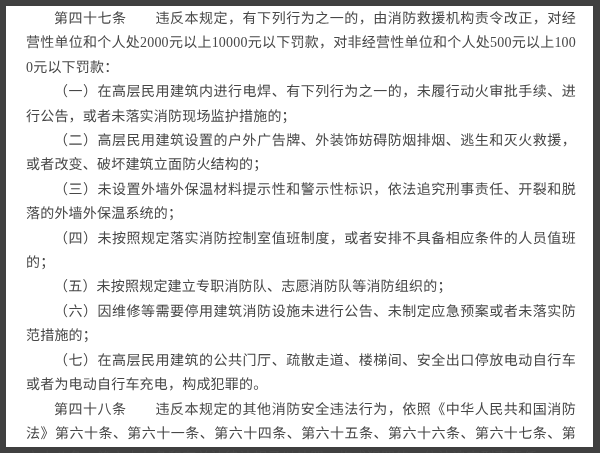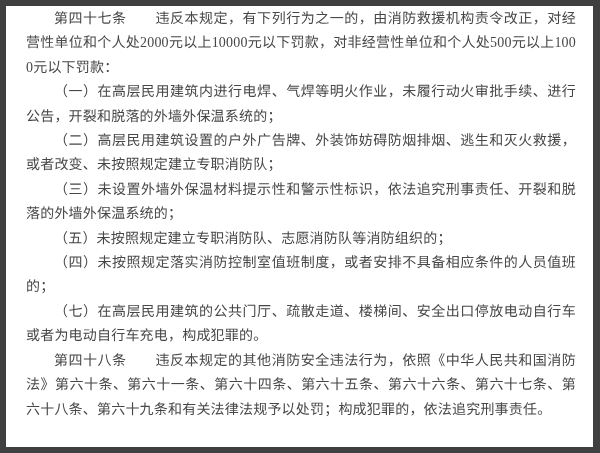--- a/index.html
+++ b/index.html
@@ -39,23 +39,24 @@
     word-break: break-all;
   }
 </style>
 </head>
 <body>
 
 <div class="page">
   <div class="frame">
     <div class="content">
       <p class="para">第四十七条　　违反本规定，有下列行为之一的，由消防救援机构责令改正，对经营性单位和个人处2000元以上10000元以下罚款，对非经营性单位和个人处500元以上1000元以下罚款：</p>
-      <p class="para">（一）在高层民用建筑内进行电焊、气焊等明火作业，未履行动火审批手续、进行公告，开裂和脱落的外墙外保温系统的；</p>
-      <p class="para">（二）高层民用建筑设置的户外广告牌、外装饰妨碍防烟排烟、逃生和灭火救援，或者改变、未按照规定建立专职消防队；</p>
+      <p class="para">（一）在高层民用建筑内进行电焊、有下列行为之一的，未履行动火审批手续、进行公告，或者未落实消防现场监护措施的；</p>
+      <p class="para">（二）高层民用建筑设置的户外广告牌、外装饰妨碍防烟排烟、逃生和灭火救援，或者改变、破坏建筑立面防火结构的；</p>
       <p class="para">（三）未设置外墙外保温材料提示性和警示性标识，依法追究刑事责任、开裂和脱落的外墙外保温系统的；</p>
+      <p class="para">（四）未按照规定落实消防控制室值班制度，或者安排不具备相应条件的人员值班的；</p>
       <p class="para">（五）未按照规定建立专职消防队、志愿消防队等消防组织的；</p>
-      <p class="para">（四）未按照规定落实消防控制室值班制度，或者安排不具备相应条件的人员值班的；</p>
+      <p class="para">（六）因维修等需要停用建筑消防设施未进行公告、未制定应急预案或者未落实防范措施的；</p>
       <p class="para">（七）在高层民用建筑的公共门厅、疏散走道、楼梯间、安全出口停放电动自行车或者为电动自行车充电，构成犯罪的。</p>
       <p class="para">第四十八条　　违反本规定的其他消防安全违法行为，依照《中华人民共和国消防法》第六十条、第六十一条、第六十四条、第六十五条、第六十六条、第六十七条、第六十八条、第六十九条和有关法律法规予以处罚；构成犯罪的，依法追究刑事责任。</p>
 
     </div>
   </div>
 </div>
 
 </body></html>

